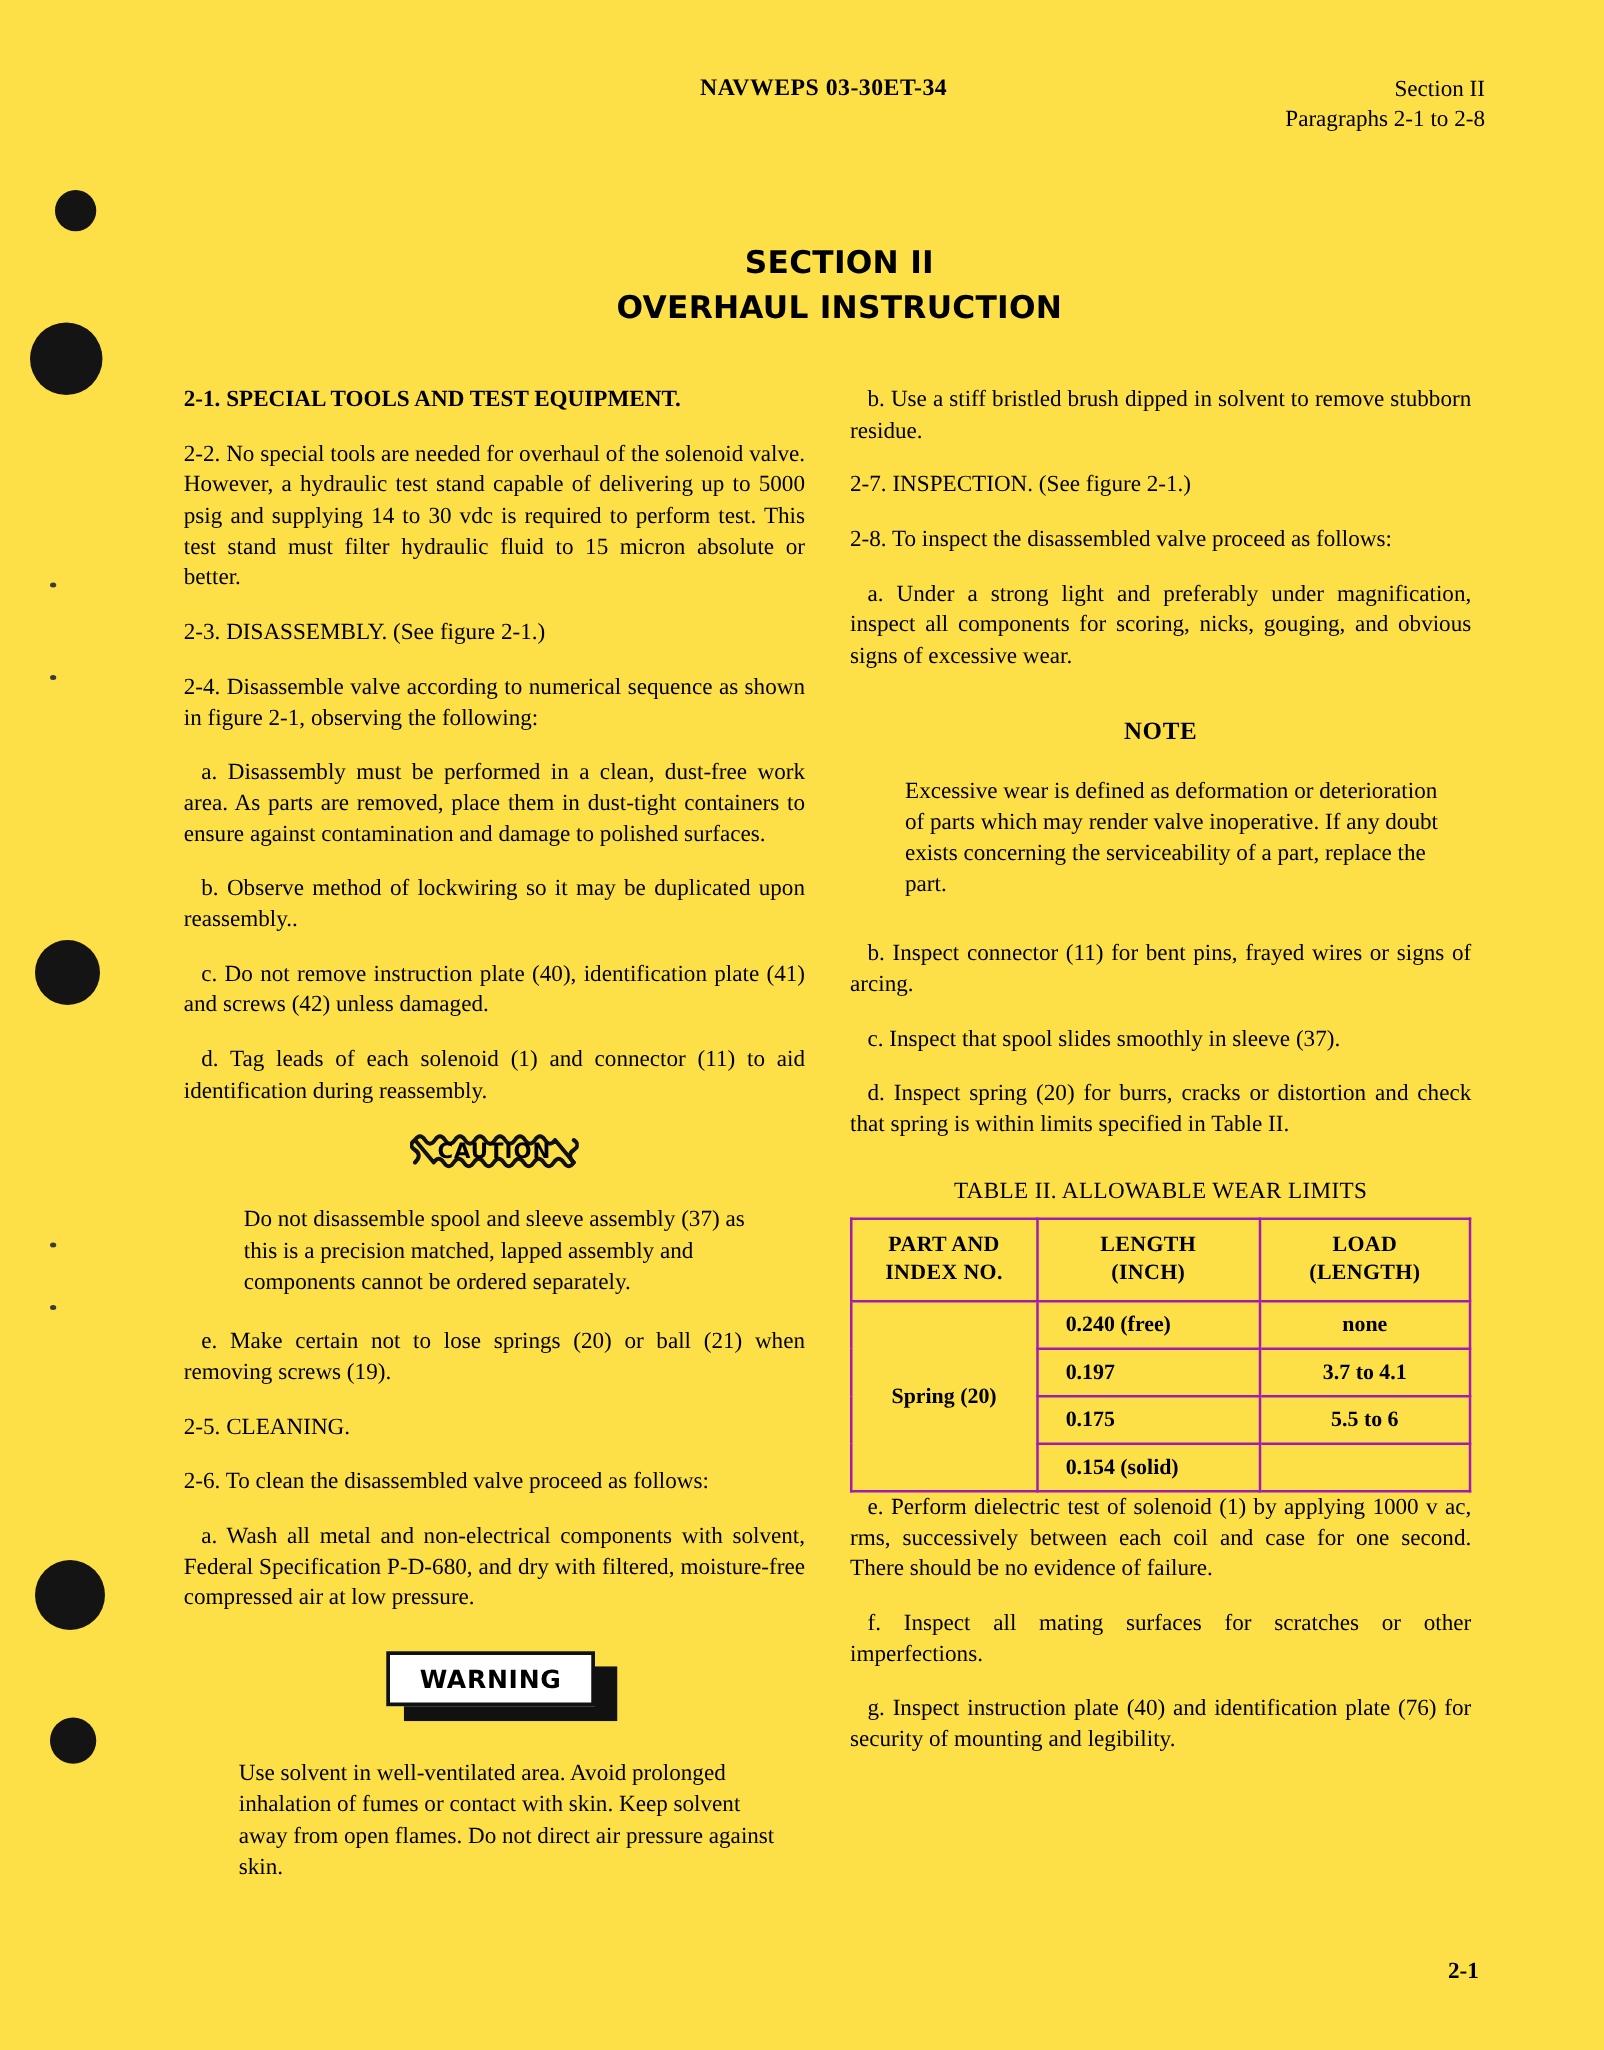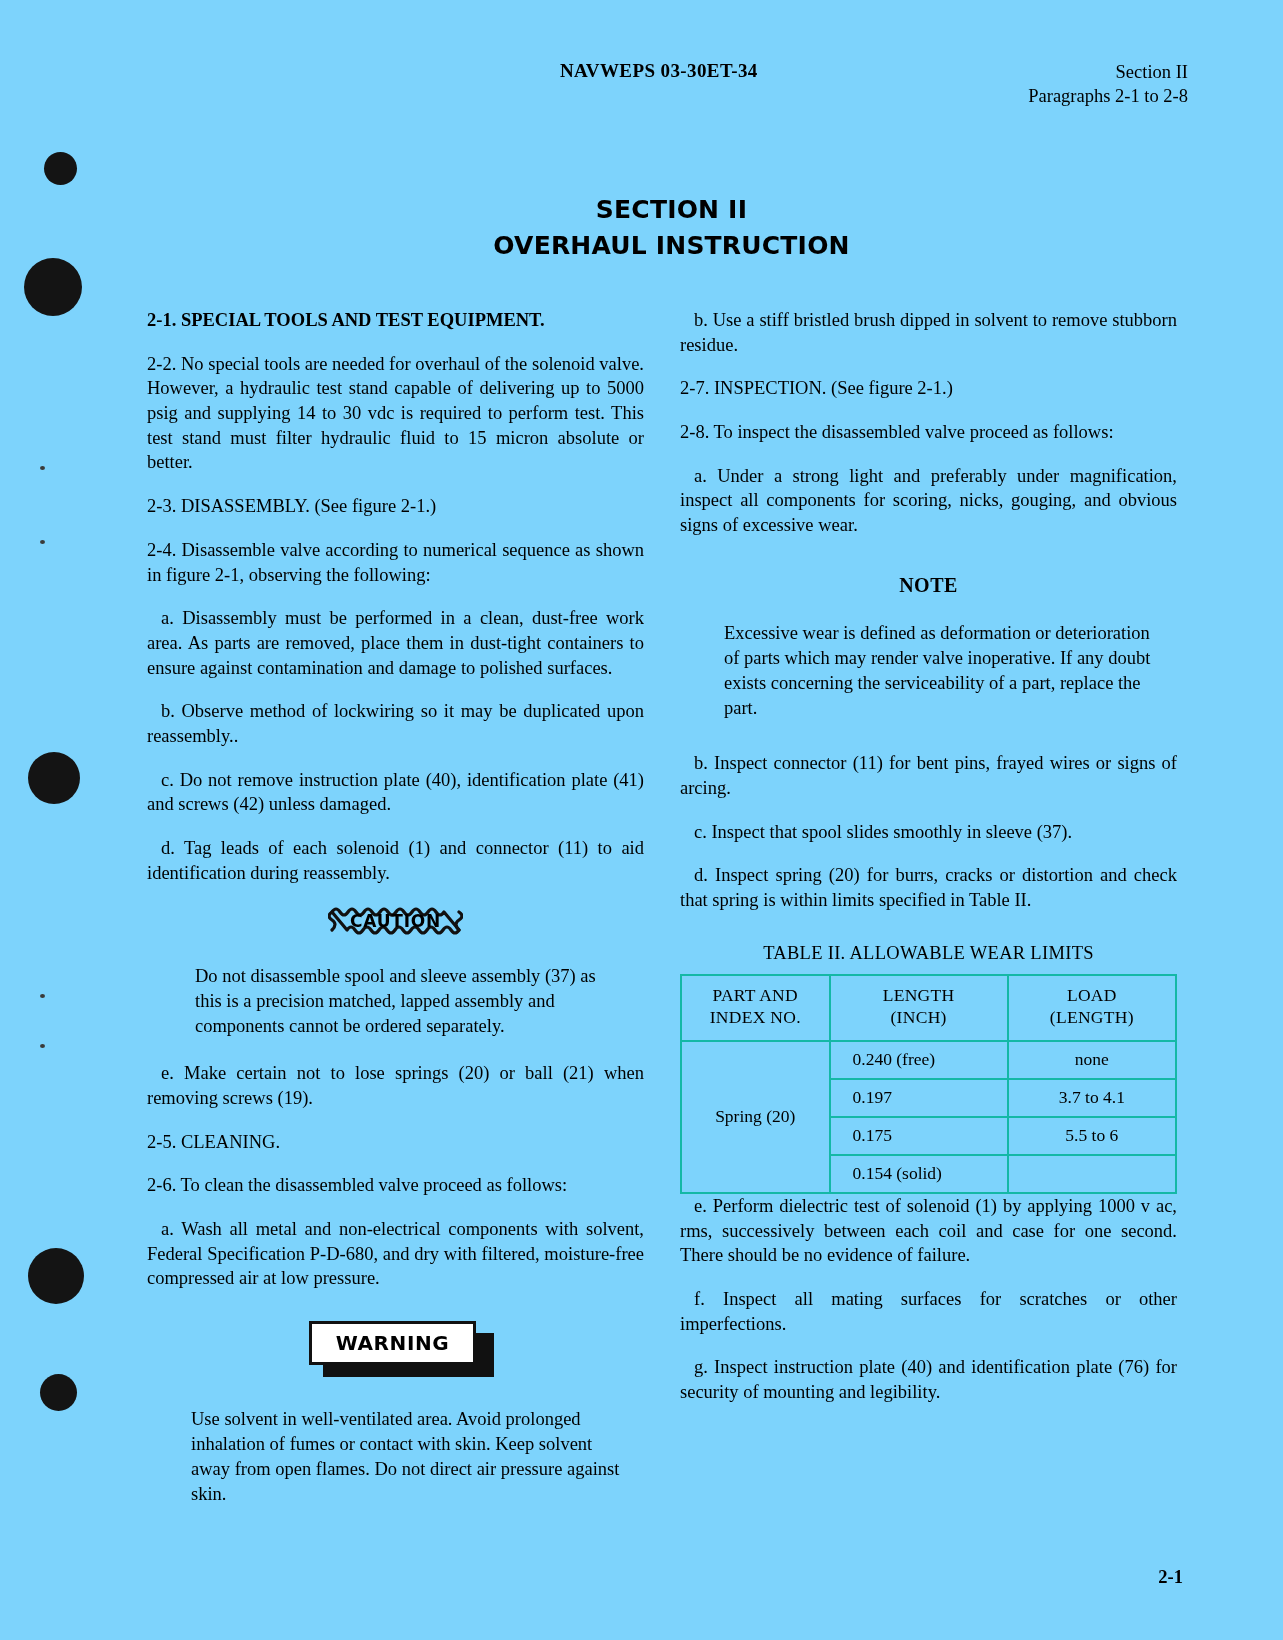--- a/index.html
+++ b/index.html
@@ -8,21 +8,21 @@
     background: #ffffff;
   }
   body {
     font-family: "Liberation Serif", "DejaVu Serif", serif;
     color: #000000;
   }
   .page {
     position: relative;
     width: 1283px;
     height: 1640px;
-    background: #7dd3fc;
+    background: #fde047;
     overflow: hidden;
   }
 
   
   .hole {
     position: absolute;
     background: #141414;
     border-radius: 50%;
   }
   .tick {
@@ -192,25 +192,25 @@
     margin: 28px 0 9px 0;
     letter-spacing: 0.3px;
   }
   table.wear {
     width: 100%;
     border-collapse: collapse;
     font-size: 17.5px;
   }
   table.wear th,
   table.wear td {
-    border: 2px solid #14b8a6;
+    border: 2px solid #a21caf;
     padding: 4px 6px;
     text-align: center;
     vertical-align: middle;
-    font-weight: normal;
+    font-weight: bold;
   }
   table.wear th {
     padding: 9px 6px 11px 6px;
     line-height: 1.25;
     letter-spacing: 0.3px;
   }
   table.wear td.val {
     text-align: left;
     padding-left: 22px;
     height: 28px;

